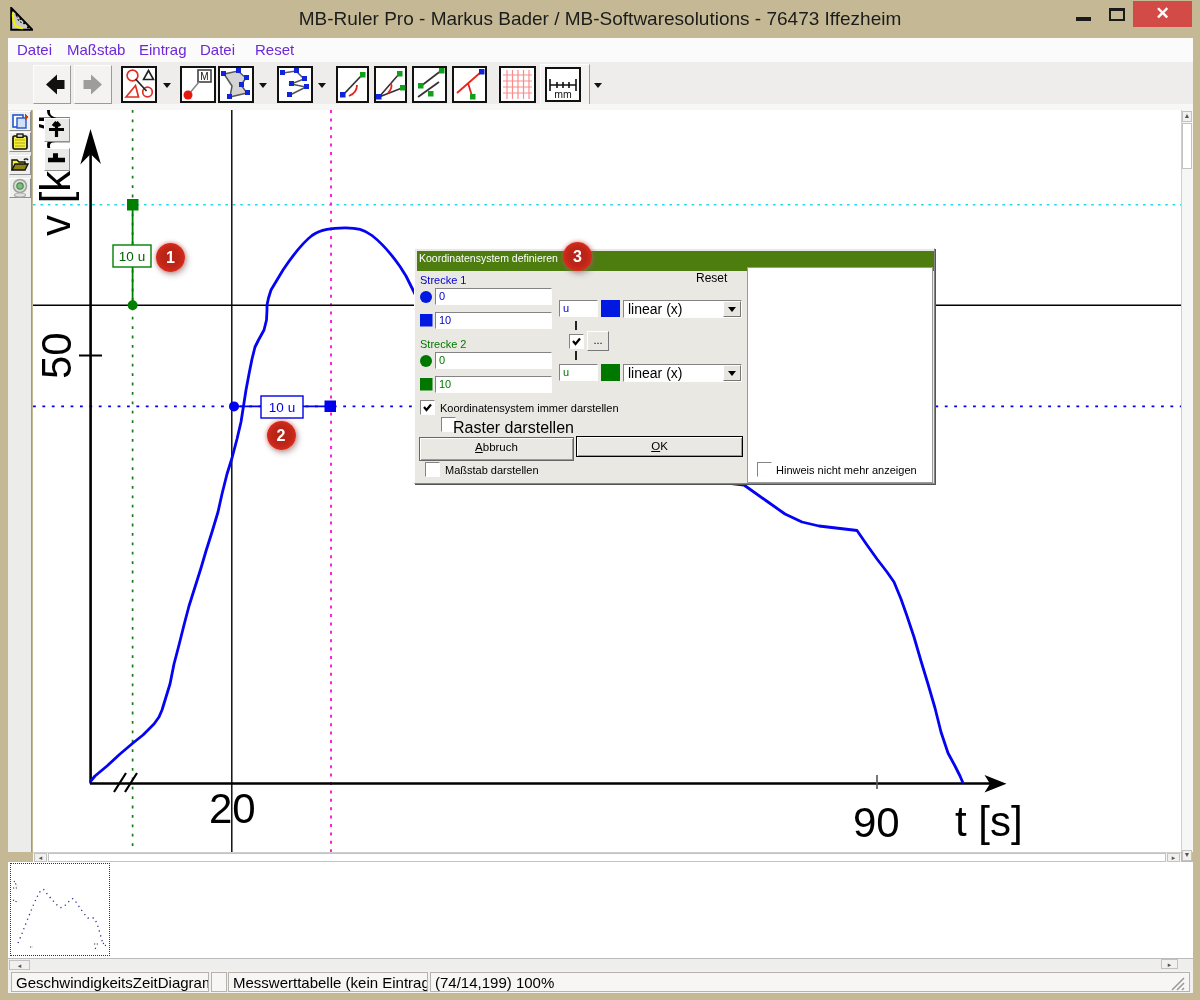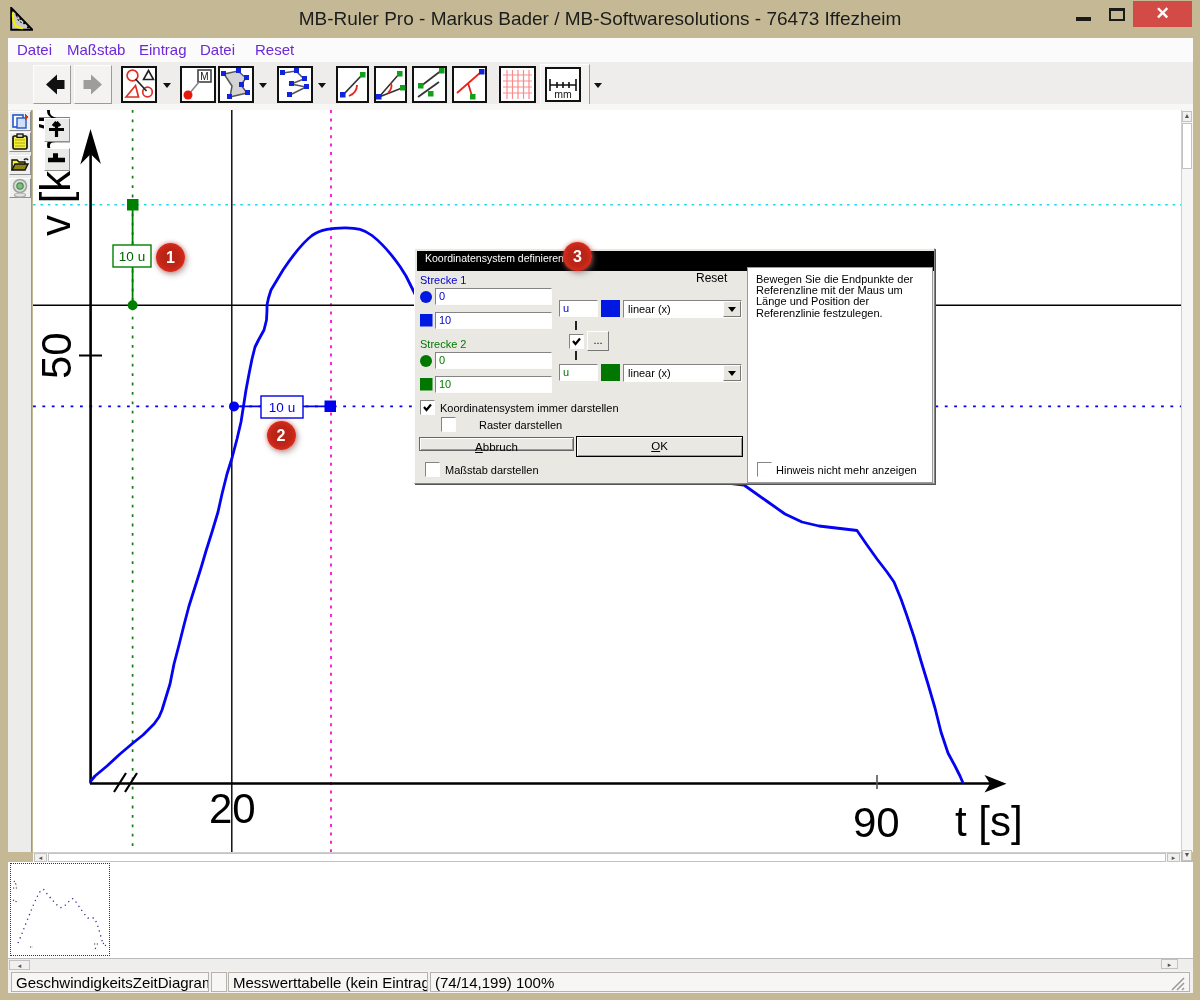--- a/index.html
+++ b/index.html
@@ -283,46 +283,45 @@
         <span class="da"></span>
       </span></div>
 
  <div class="dchk" style="left:5px;top:151px">
       <svg width="11" height="11" viewBox="0 0 11 11">
         <path d="M2 5 L4.5 8 L9 2.5" stroke="#000" stroke-width="2.2" fill="none"></path>
       </svg>
     </div>
  <div class="abs" style="left:25px;top:153px;font-size:11px;color:#000">Koordinatensystem immer darstellen</div>
  <div class="dchk" style="left:26px;top:168px"></div>
- <div class="abs" style="left:64px;top:170px;font-size:11px;color:#000">Raster darstellen</div>
+ <div class="abs" style="left:38px;top:170px;font-size:16px;color:#000">Raster darstellen</div>
 
  <div class="dbtn" style="left:4px;top:188px;width:155px;border-color:#666"><u>A</u>bbruch</div>
  <div class="dbtn" style="left:161px;top:187px;width:167px;height:21px;border:1.5px solid #000;line-height:19px"><u>O</u>K</div>
  <div class="dchk" style="left:10px;top:213px"></div>
  <div class="abs" style="left:30px;top:215px;font-size:11px;color:#000">Maßstab darstellen</div>
 
  <div class="abs" id="dlg-info">
-   <div style="padding:6px 0 0 8px;font-size:11px;line-height:11.2px;color:#000">Bewegen Sie die Endpunkte der<br>Referenzline mit der Maus um<br>Länge und Position der<br>Referenzlinie festzulegen.</div>
    <div class="dchk" style="left:9px;top:194px"></div>
    <div class="abs" style="left:28px;top:196px;font-size:11px;color:#000">Hinweis nicht mehr anzeigen</div>
  </div>
 </div>
 <div class="abs balloon" style="left:563px;top:242px">3</div>
 
 <style>
 #dialog{left:414px;top:248px;width:521px;height:236px;background:#e9e8e2;border:1px solid #868686;border-top-color:#fdfdfd;border-left-color:#fdfdfd;box-shadow:1px 1px 0 #555}
-#dlg-title{position:absolute;left:2px;top:2px;width:517px;height:20px;background:#000000;color:#fff;font-size:10.5px;line-height:15px;padding-left:8px}
+#dlg-title{position:absolute;left:2px;top:2px;width:517px;height:20px;background:#4d7c0f;color:#fff;font-size:10.5px;line-height:15px;padding-left:2px}
 .din{position:absolute;width:117px;height:17px;background:#fff;border:1px solid;border-color:#848484 #fdfdfd #fdfdfd #848484;font-size:11px;line-height:15px;color:#0000d0;padding-left:3px}
 .dgreen{color:#007800}
-.dcombo{position:absolute;width:119px;height:18px;background:#fff;border:1px solid;border-color:#848484 #fdfdfd #fdfdfd #848484;font-size:11px;line-height:16px;color:#000;padding-left:4px}
+.dcombo{position:absolute;width:119px;height:18px;background:#fff;border:1px solid;border-color:#848484 #fdfdfd #fdfdfd #848484;font-size:14px;line-height:16px;color:#000;padding-left:4px}
 .dab{position:absolute;right:0px;top:0px;width:18px;height:16px;background:#e6e5df;border:1px solid;border-color:#fdfdfd #777 #777 #fdfdfd;display:inline-block}
 .da{position:absolute;left:4px;top:5px;width:0;height:0;border:4.5px solid transparent;border-top:5.5px solid #000}
 .dchk{position:absolute;width:15px;height:15px;background:#fff;border:1px solid;border-color:#848484 #fdfdfd #fdfdfd #848484}
 .dchk svg{position:absolute;left:1px;top:1px}
-.dbtn{position:absolute;height:14px;background:#e9e8e2;border:1px solid #111;box-shadow:inset 1px 1px 0 #fff, inset -1px -1px 0 #9a9a9a;font-size:11.5px;text-align:center;line-height:18px;color:#000}
+.dbtn{position:absolute;height:24px;background:#e9e8e2;border:1px solid #111;box-shadow:inset 1px 1px 0 #fff, inset -1px -1px 0 #9a9a9a;font-size:11.5px;text-align:center;line-height:18px;color:#000}
 #dlg-info{left:332px;top:18px;width:186px;height:216px;background:#fff;border:1px solid #9a9a9a}
 #dlg-info .dchk{background:#fff}
 .balloon{width:29px;height:29px;border-radius:50%;background:radial-gradient(circle,#b32416 0%,#bd2517 45%,#d32a1c 68%,#e84335 85%,#ee6a5c 97%);color:#fff;font-size:16px;font-weight:bold;text-align:center;line-height:29px;z-index:50;box-shadow:0 0 4px rgba(220,80,70,.75),2px 3px 6px rgba(110,110,110,.45)}
 </style>
 
 <div class="abs" id="vsb"></div>
 <div class="sbtn abs" style="left:1182px;top:111px;width:10px;height:11px">▲</div>
 <div class="abs" style="left:1182px;top:123px;width:10px;height:46px;background:#fff;border:1px solid #c2c2c2"></div>
 <div class="sbtn abs" style="left:1182px;top:850px;width:10px;height:11px">▼</div>
 <div class="abs" id="hsb1"></div>

